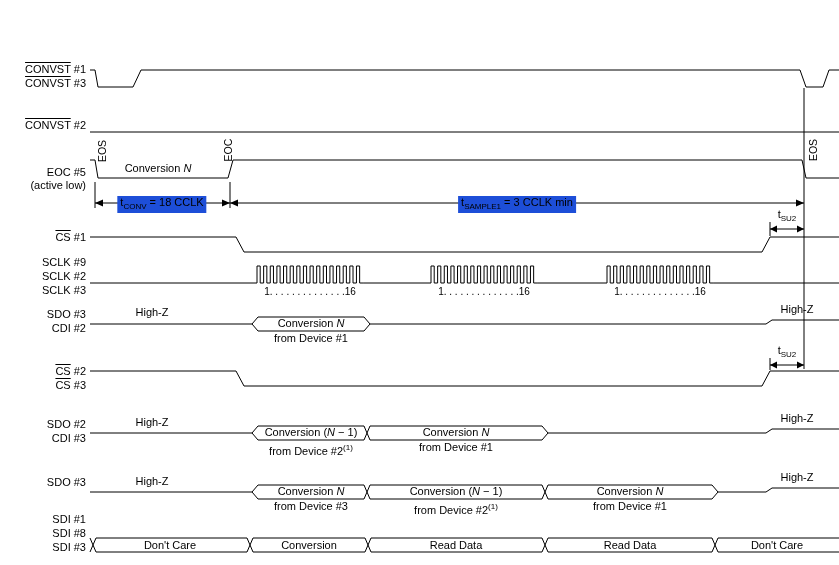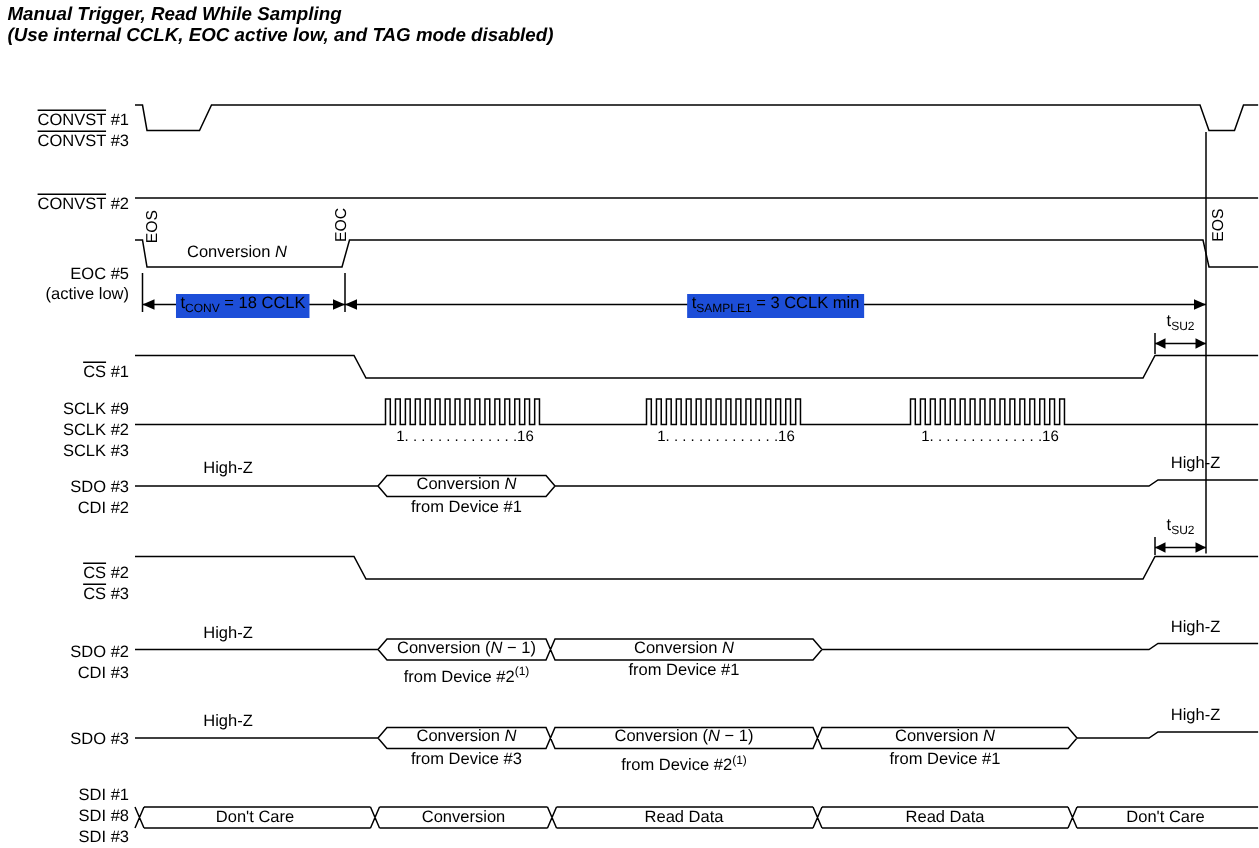--- a/index.html
+++ b/index.html
@@ -1,20 +1,20 @@
 <!DOCTYPE html>
 <html><head>
 <meta charset="utf-8">
 <style>
   html,body{margin:0;padding:0;background:#fff;}
   .diagram{position:relative;width:839px;height:565px;background:#ffffff;
            font-family:"Liberation Sans",sans-serif;color:#000;overflow:hidden;}
   svg.wave{position:absolute;left:0;top:0;}
   .lbl{position:absolute;font-size:11px;line-height:13px;white-space:nowrap;}
-  .left-lbl{left:0;width:86px;text-align:right;margin-top:11px;}
+  .left-lbl{left:0;width:86px;text-align:right;}
   .ctr{transform:translateX(-50%);}
   .rot{transform:translate(-50%,-50%) rotate(-90deg);font-size:10.5px;}
   .ov{text-decoration:overline;}
   .it{font-style:italic;}
   .bg{background:#1d4ed8;padding:0 3px;}
   .small{font-size:10px;}
   sub{font-size:8px;}
   sup{font-size:8px;}
   .title{position:absolute;left:5px;font-size:12.5px;font-weight:bold;font-style:italic;line-height:14px;white-space:nowrap;}
 </style>
@@ -42,22 +42,20 @@
       <polygon points="230,203 222,199.5 222,206.5"></polygon>
       <polygon points="230,203 238,199.5 238,206.5"></polygon>
       <polygon points="804,203 796,199.5 796,206.5"></polygon>
       <polygon points="770,229 777,225.5 777,232.5"></polygon>
       <polygon points="804,229 797,225.5 797,232.5"></polygon>
       <polygon points="770,365 777,361.5 777,368.5"></polygon>
       <polygon points="804,365 797,361.5 797,368.5"></polygon>
     </g>
   </svg>
 
-  <div class="title" style="top:2px">Manual Trigger, Read While Sampling</div>
-  <div class="title" style="top:16px">(Use internal CCLK, EOC active low, and TAG mode disabled)</div>
 
   <div class="lbl left-lbl" style="top:63px"><span class="ov">CONVST</span><span> #1</span></div>
   <div class="lbl left-lbl" style="top:77px"><span class="ov">CONVST</span><span> #3</span></div>
   <div class="lbl left-lbl" style="top:119px"><span class="ov">CONVST</span><span> #2</span></div>
   <div class="lbl left-lbl" style="top:166px">EOC #5</div>
   <div class="lbl left-lbl" style="top:179px">(active low)</div>
   <div class="lbl left-lbl" style="top:231px"><span class="ov">CS</span><span> #1</span></div>
   <div class="lbl left-lbl" style="top:256px">SCLK #9</div>
   <div class="lbl left-lbl" style="top:270px">SCLK #2</div>
   <div class="lbl left-lbl" style="top:284px">SCLK #3</div>

